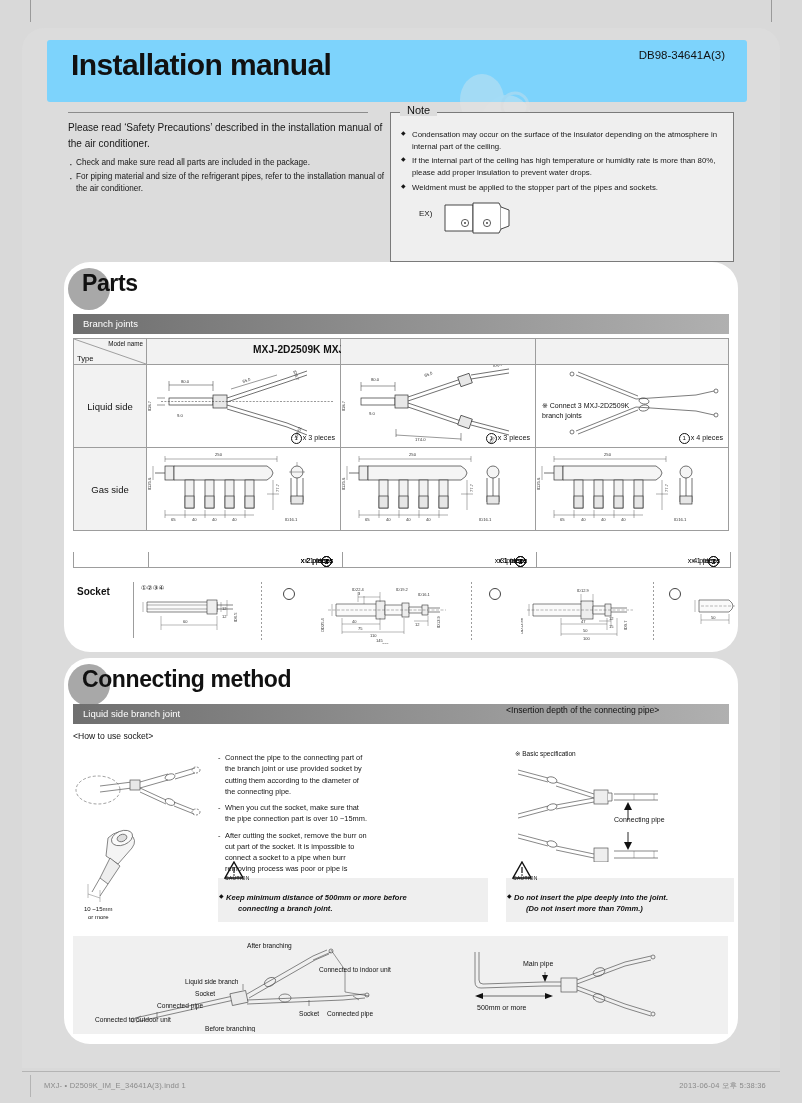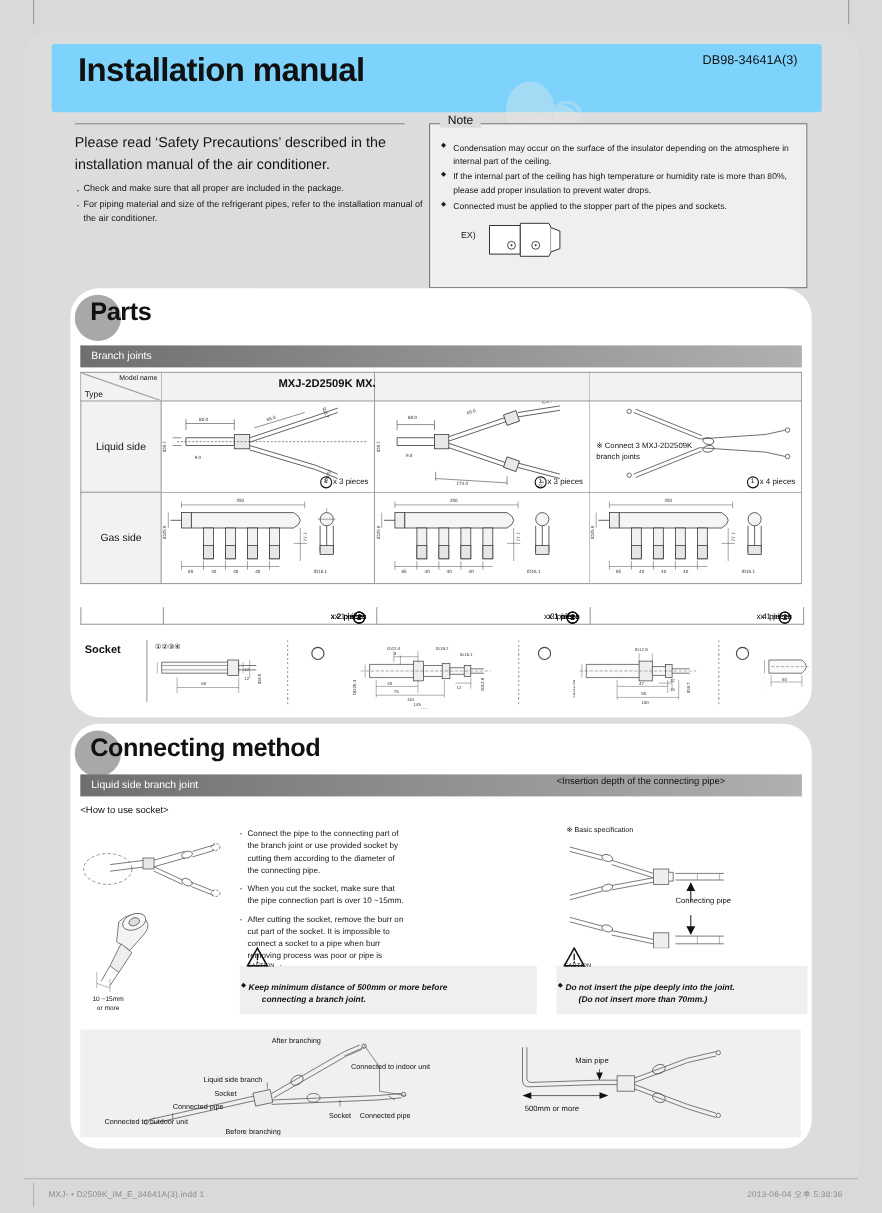--- a/index.html
+++ b/index.html
@@ -40,21 +40,21 @@
   .ghost{
     position:absolute;left:390px;top:30px;width:120px;height:90px;
     opacity:.35;pointer-events:none;
   }
 
   
   .intro{
     position:absolute;left:68px;top:112px;width:318px;
   }
   .intro .rule{width:300px;height:1px;background:#8c8c8c;margin-bottom:7px;}
-  .intro p{margin:0 0 6px 0;font-size:13px;line-height:1.55;color:#161616;}
+  .intro p{margin:0 0 6px 0;font-size:10px;line-height:1.55;color:#161616;}
   .intro ul{margin:0;padding:0;list-style:none;}
   .intro li{font-size:8.2px;line-height:1.55;color:#161616;padding-left:8px;position:relative;margin-bottom:1px;}
   .intro li:before{content:"·";position:absolute;left:1px;top:-1px;font-size:11px;}
 
   .note-box{
     position:absolute;left:390px;top:112px;width:342px;height:148px;
     border:1px solid #7a7a7a;background:#efefef;
   }
   .note-label{
     position:absolute;left:400px;top:104px;background:#dcdcdc;
@@ -176,30 +176,30 @@
     <circle cx="78" cy="36" r="13" fill="none" stroke="#e4e4e4" stroke-width="3"></circle>
   </svg>
   <h1>Installation manual</h1>
   <div class="doc-code">DB98-34641A(3)</div>
 </div>
 
 <div class="intro">
   <div class="rule"></div>
   <p>Please read ‘Safety Precautions’ described in the installation manual of the air conditioner.</p>
   <ul>
-    <li>Check and make sure that all proper are included in the package.</li>
+    <li>Check and make sure read all parts are included in the package.</li>
     <li>For piping material and size of the refrigerant pipes, refer to the installation manual of the air conditioner.</li>
   </ul>
 </div>
 
 <div class="note-box">
   <ul>
     <li>Condensation may occur on the surface of the insulator depending on the atmosphere in internal part of the ceiling.</li>
     <li>If the internal part of the ceiling has high temperature or humidity rate is more than 80%, please add proper insulation to prevent water drops.</li>
-    <li>Connected must be applied to the stopper part of the pipes and sockets.</li>
+    <li>Weldment must be applied to the stopper part of the pipes and sockets.</li>
   </ul>
   <div class="note-ex">EX)</div>
   <svg style="position:absolute;left:52px;top:88px;" width="70" height="34" viewBox="0 0 70 34">
     <path d="M2,4 L30,4 L30,30 L2,30 Z" fill="#fff" stroke="#333" stroke-width=".9"></path>
     <path d="M30,2 L56,2 L58,6 L58,28 L56,32 L30,32 Z" fill="#fff" stroke="#333" stroke-width=".9"></path>
     <path d="M58,6 L66,9 L66,25 L58,28" fill="#fff" stroke="#333" stroke-width=".9"></path>
     <circle cx="22" cy="22" r="3.6" fill="none" stroke="#333" stroke-width=".8"></circle>
     <circle cx="22" cy="22" r=".9" fill="#333"></circle>
     <circle cx="44" cy="22" r="3.6" fill="none" stroke="#333" stroke-width=".8"></circle>
     <circle cx="44" cy="22" r=".9" fill="#333"></circle>

